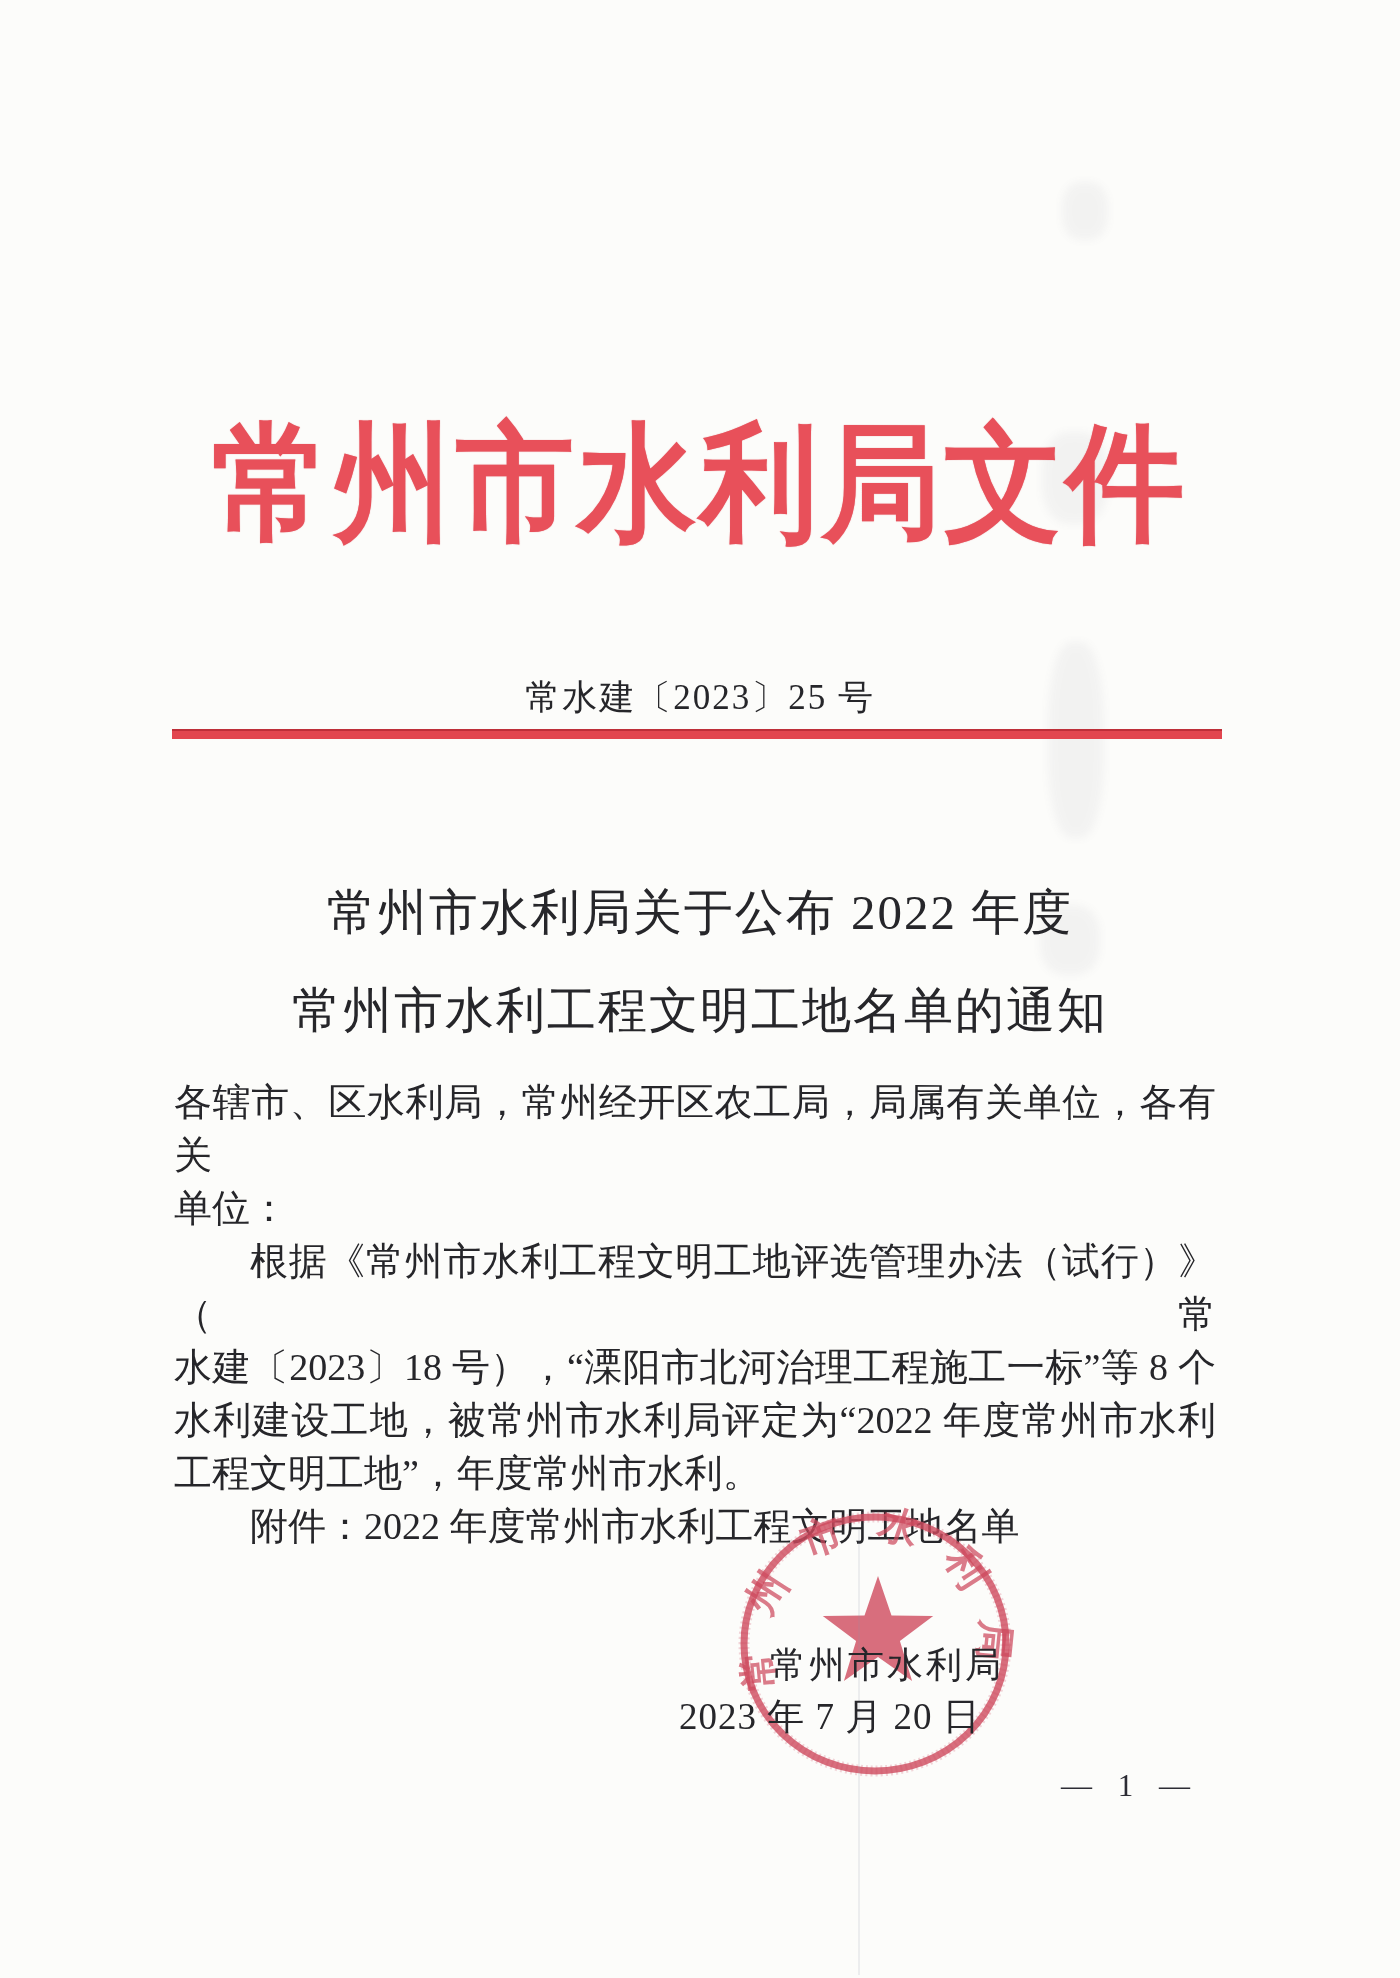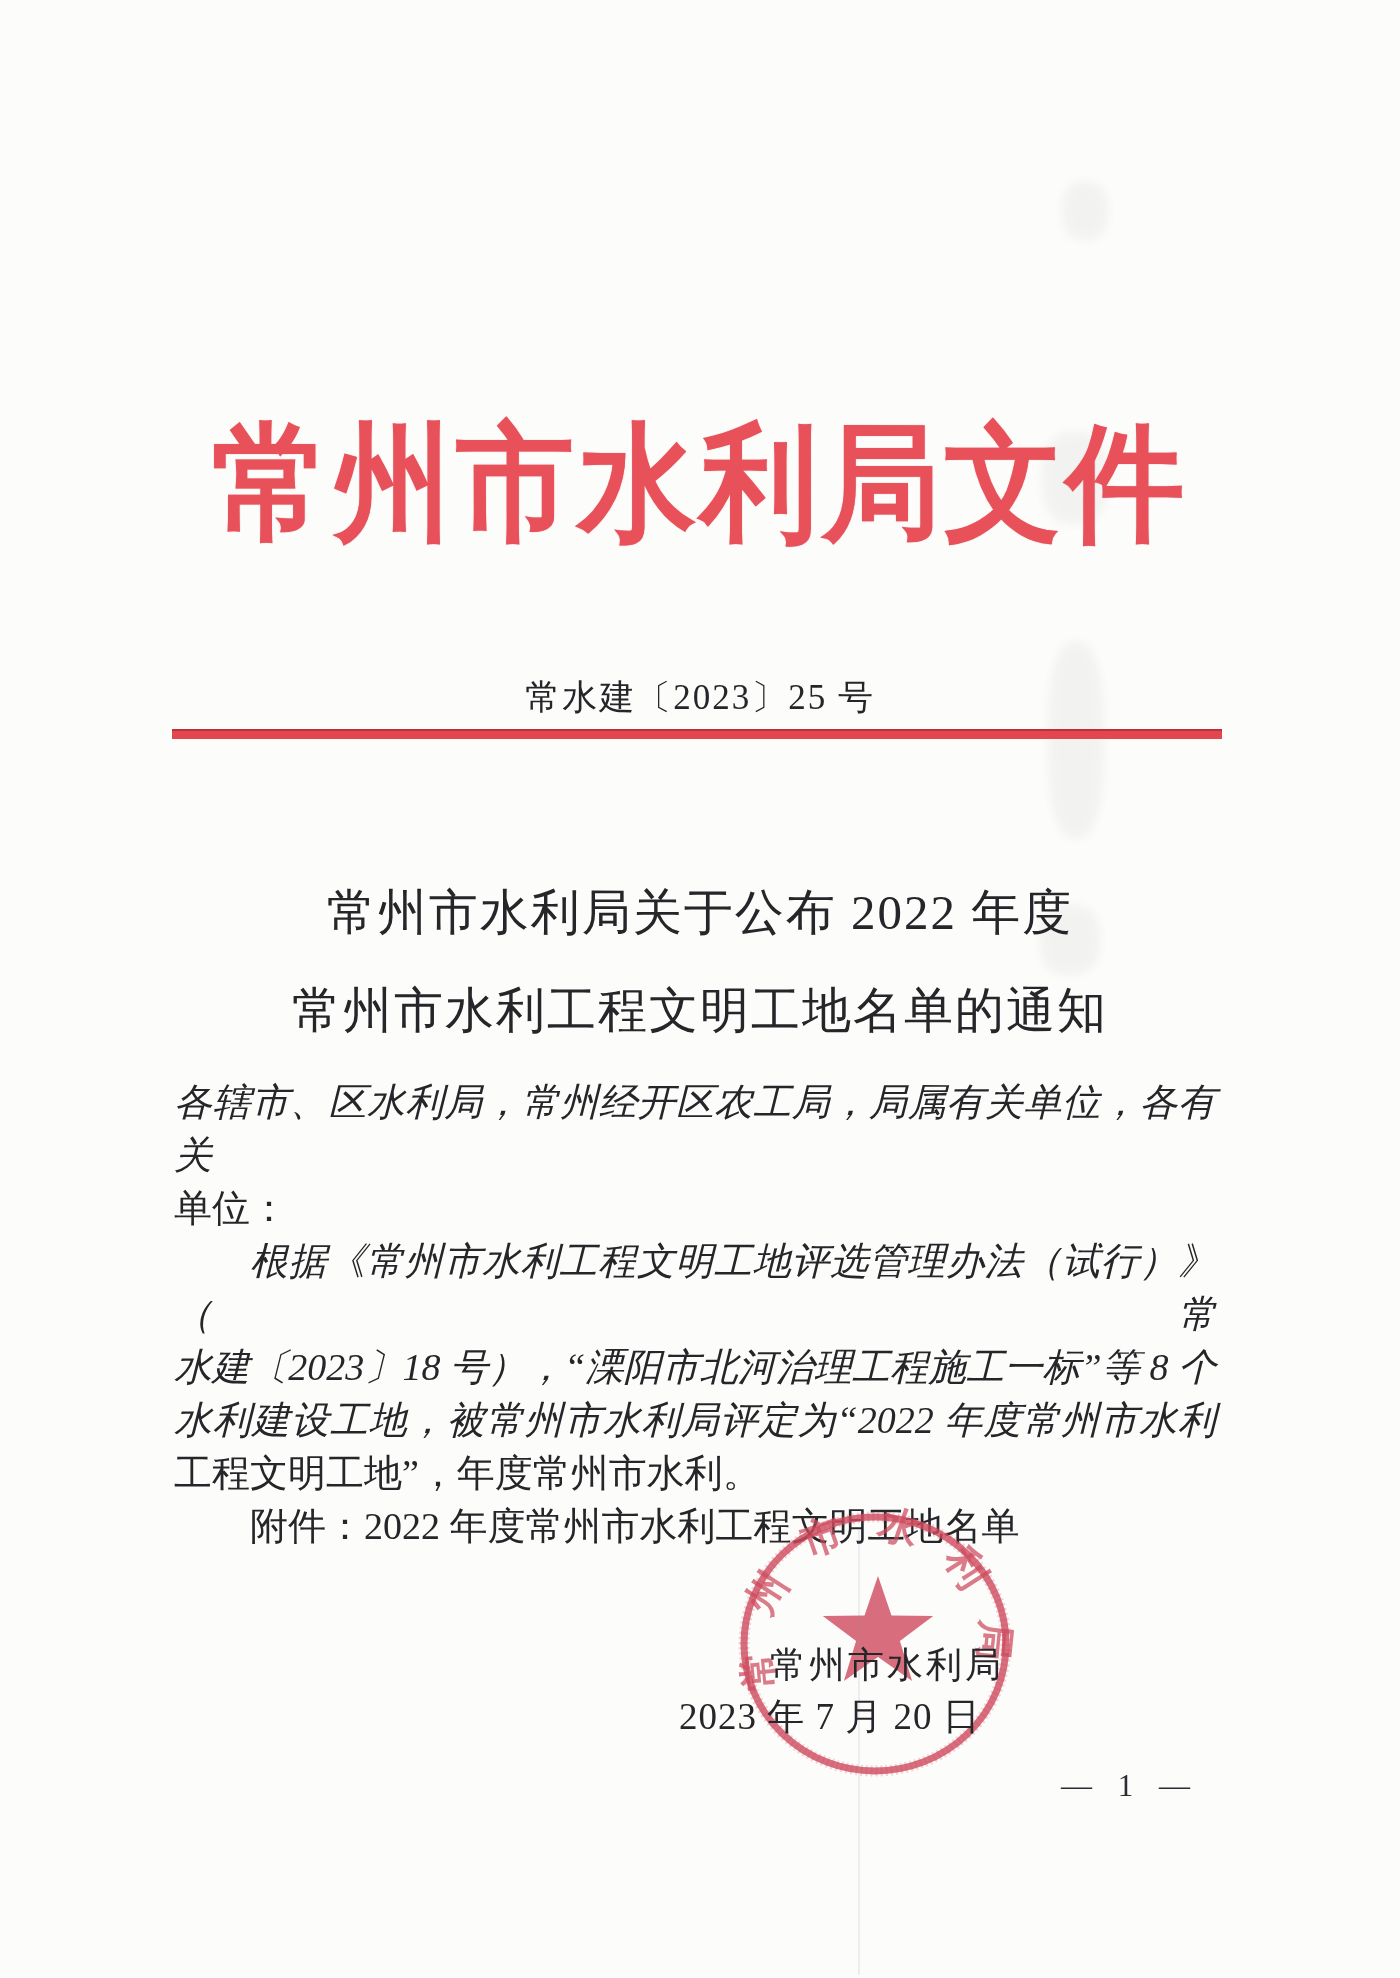--- a/index.html
+++ b/index.html
@@ -51,21 +51,21 @@
     text-align:center;
     font-size:49px;font-weight:400;
     line-height:98px;letter-spacing:2px;
   }
 
   .body-text{
     position:absolute;top:1076px;left:174px;width:1042px;
     font-size:38px;line-height:53px;
   }
   .body-text .line{text-align:justify;}
-  .body-text .jl{text-align-last:justify;font-style:italic;}
+  .body-text .jl{text-align-last:justify;}
   .body-text .ind{text-indent:2em;}
   .body-text .attach{}
 
   
   .seal{position:absolute;left:732px;top:1506px;width:290px;height:278px;}
   .seal-ring{fill:none;stroke:var(--seal-red);stroke-width:7;opacity:.8;}
   .seal-ring-grain{fill:none;stroke:var(--seal-red);stroke-width:11;opacity:.22;stroke-dasharray:2 3;}
   .seal-star{fill:var(--seal-red);opacity:.8;}
   .seal-arc{fill:var(--seal-red);opacity:.72;font-size:40px;letter-spacing:30px;
     font-family:"Liberation Serif","DejaVu Serif",serif;font-weight:700;}

